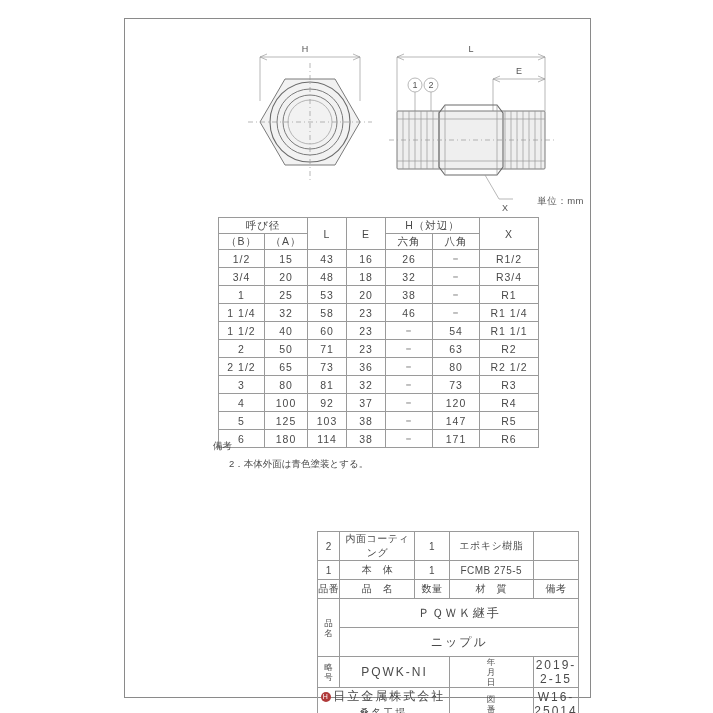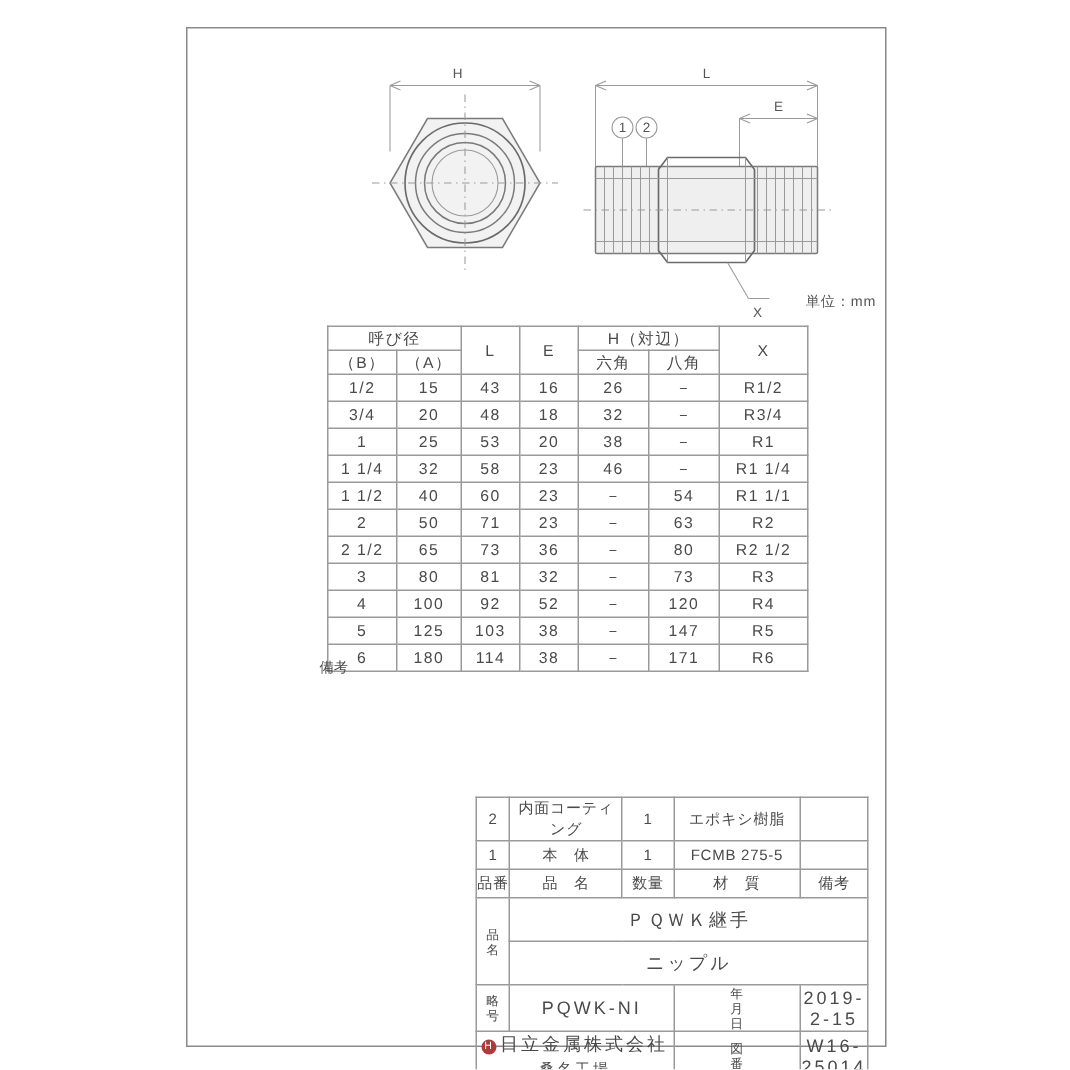--- a/index.html
+++ b/index.html
@@ -218,21 +218,21 @@
             <td>81</td>
             <td>32</td>
             <td>－</td>
             <td>73</td>
             <td>R3</td>
           </tr>
       <tr>
             <td>4</td>
             <td>100</td>
             <td>92</td>
-            <td>52</td>
+            <td>37</td>
             <td>－</td>
             <td>120</td>
             <td>R4</td>
           </tr>
       <tr>
             <td>5</td>
             <td>125</td>
             <td>103</td>
             <td>38</td>
             <td>－</td>
@@ -246,20 +246,21 @@
             <td>38</td>
             <td>－</td>
             <td>171</td>
             <td>R6</td>
           </tr>
     </tbody>
       </table>
 
     <div class="notes">
       <div class="n-head">備考</div>
+      <div class="n-item">2．本体外面は青色塗装とする。</div>
     </div>
 
     <div class="tb">
       <table>
         <tbody>
             <tr>
           <td class="w-no">2</td>
           <td class="w-name">内面コーティング</td>
           <td class="w-qty">1</td>
           <td class="w-mat">エポキシ樹脂</td>

